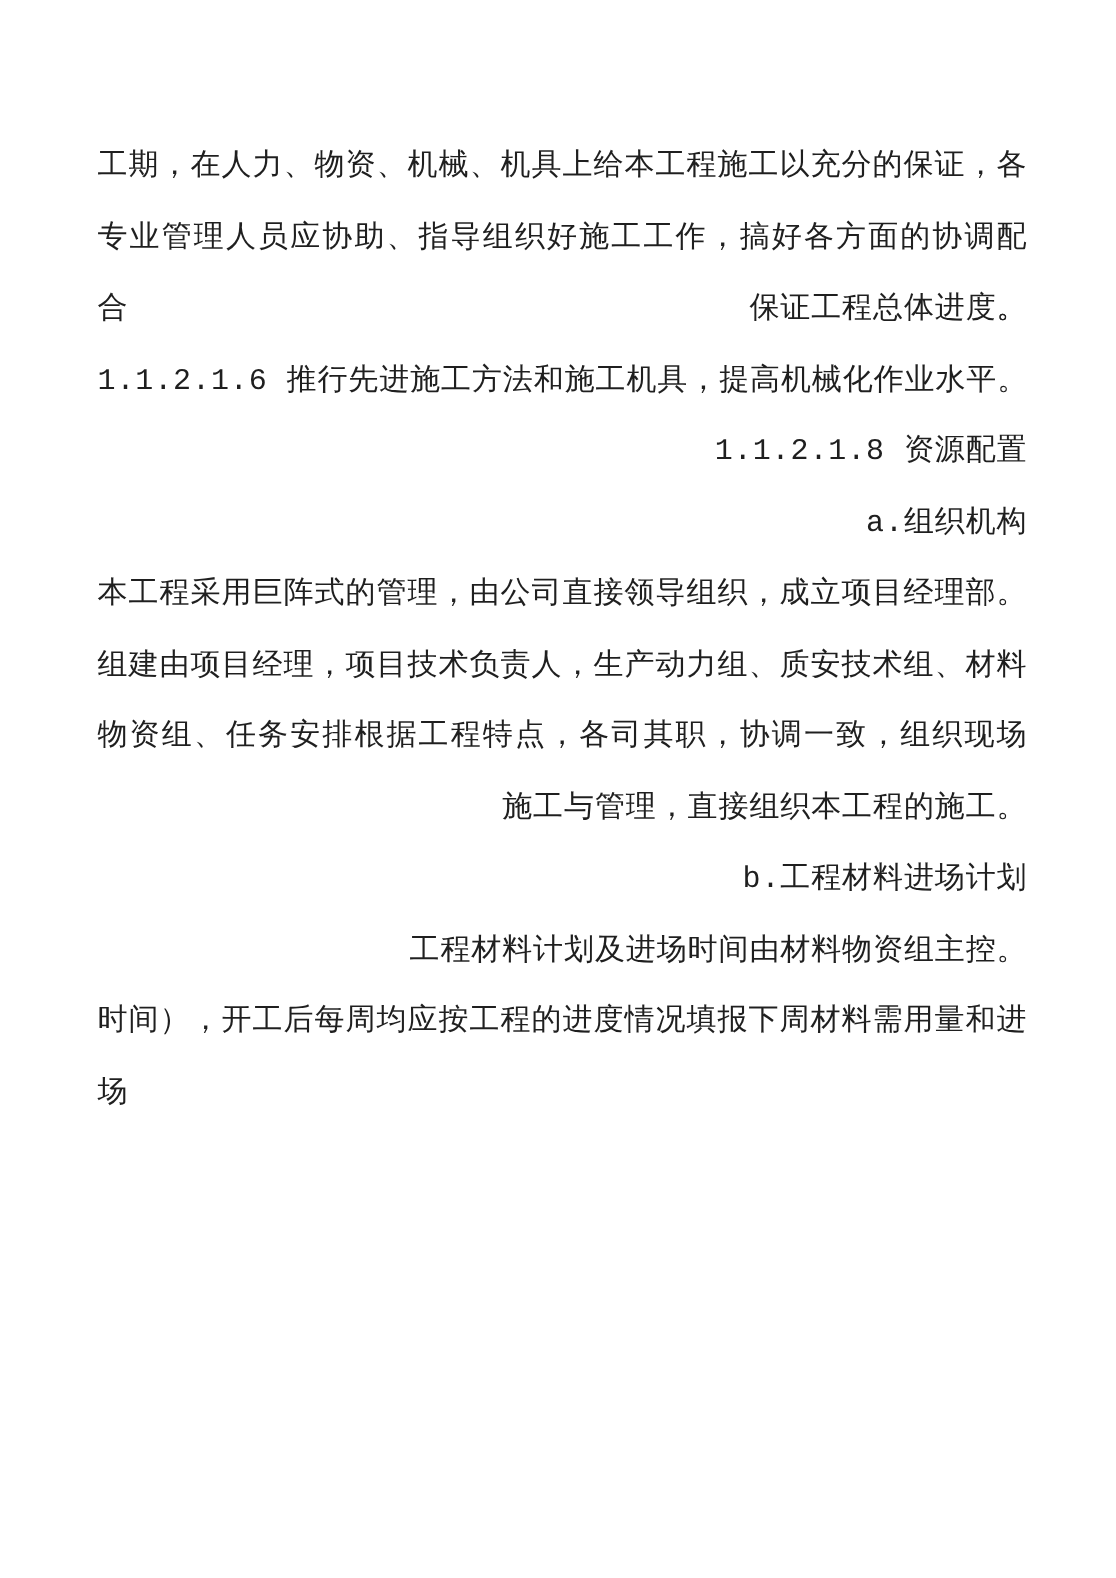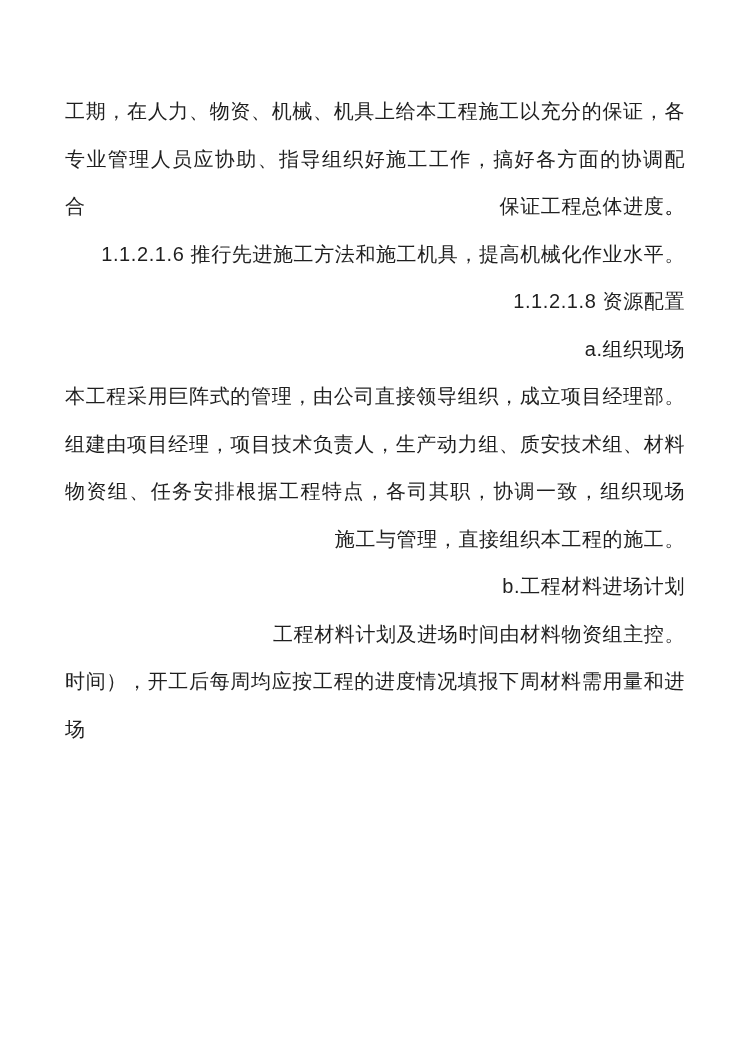--- a/index.html
+++ b/index.html
@@ -12,20 +12,21 @@
     background: #ffffff;
     font-family: "Liberation Sans", sans-serif;
     overflow: hidden;
   }
   .page {
     box-sizing: border-box;
     width: 744px;
     height: 1052px;
     padding: 88px 59px 0 65px;
     background: #ffffff;
+    font-family: Liberation Mono, monospace;
   }
   .line {
     width: 620px;
     height: 47.5px;
     line-height: 47.5px;
     font-size: 20px;
     color: #1f1f1f;
     letter-spacing: 0.6px;
     text-align: right;
     white-space: nowrap;
@@ -40,21 +41,21 @@
 </style>
 </head>
 <body>
 
 <div class="page">
   <div class="line j">工期，在人力、物资、机械、机具上给本工程施工以充分的保证，各</div>
   <div class="line j">专业管理人员应协助、指导组织好施工工作，搞好各方面的协调配合。</div>
   <div class="line">保证工程总体进度。</div>
   <div class="line">1.1.2.1.6 推行先进施工方法和施工机具，提高机械化作业水平。</div>
   <div class="line">1.1.2.1.8 资源配置</div>
-  <div class="line">a.组织现场</div>
+  <div class="line">a.组织机构</div>
   <div class="line j">本工程采用巨阵式的管理，由公司直接领导组织，成立项目经理部。</div>
   <div class="line j">组建由项目经理，项目技术负责人，生产动力组、质安技术组、材料</div>
   <div class="line j">物资组、任务安排根据工程特点，各司其职，协调一致，组织现场</div>
   <div class="line">施工与管理，直接组织本工程的施工。</div>
   <div class="line">b.工程材料进场计划</div>
   <div class="line">工程材料计划及进场时间由材料物资组主控。</div>
   <div class="line j">时间），开工后每周均应按工程的进度情况填报下周材料需用量和进场</div>
 </div>
 
 </body></html>

